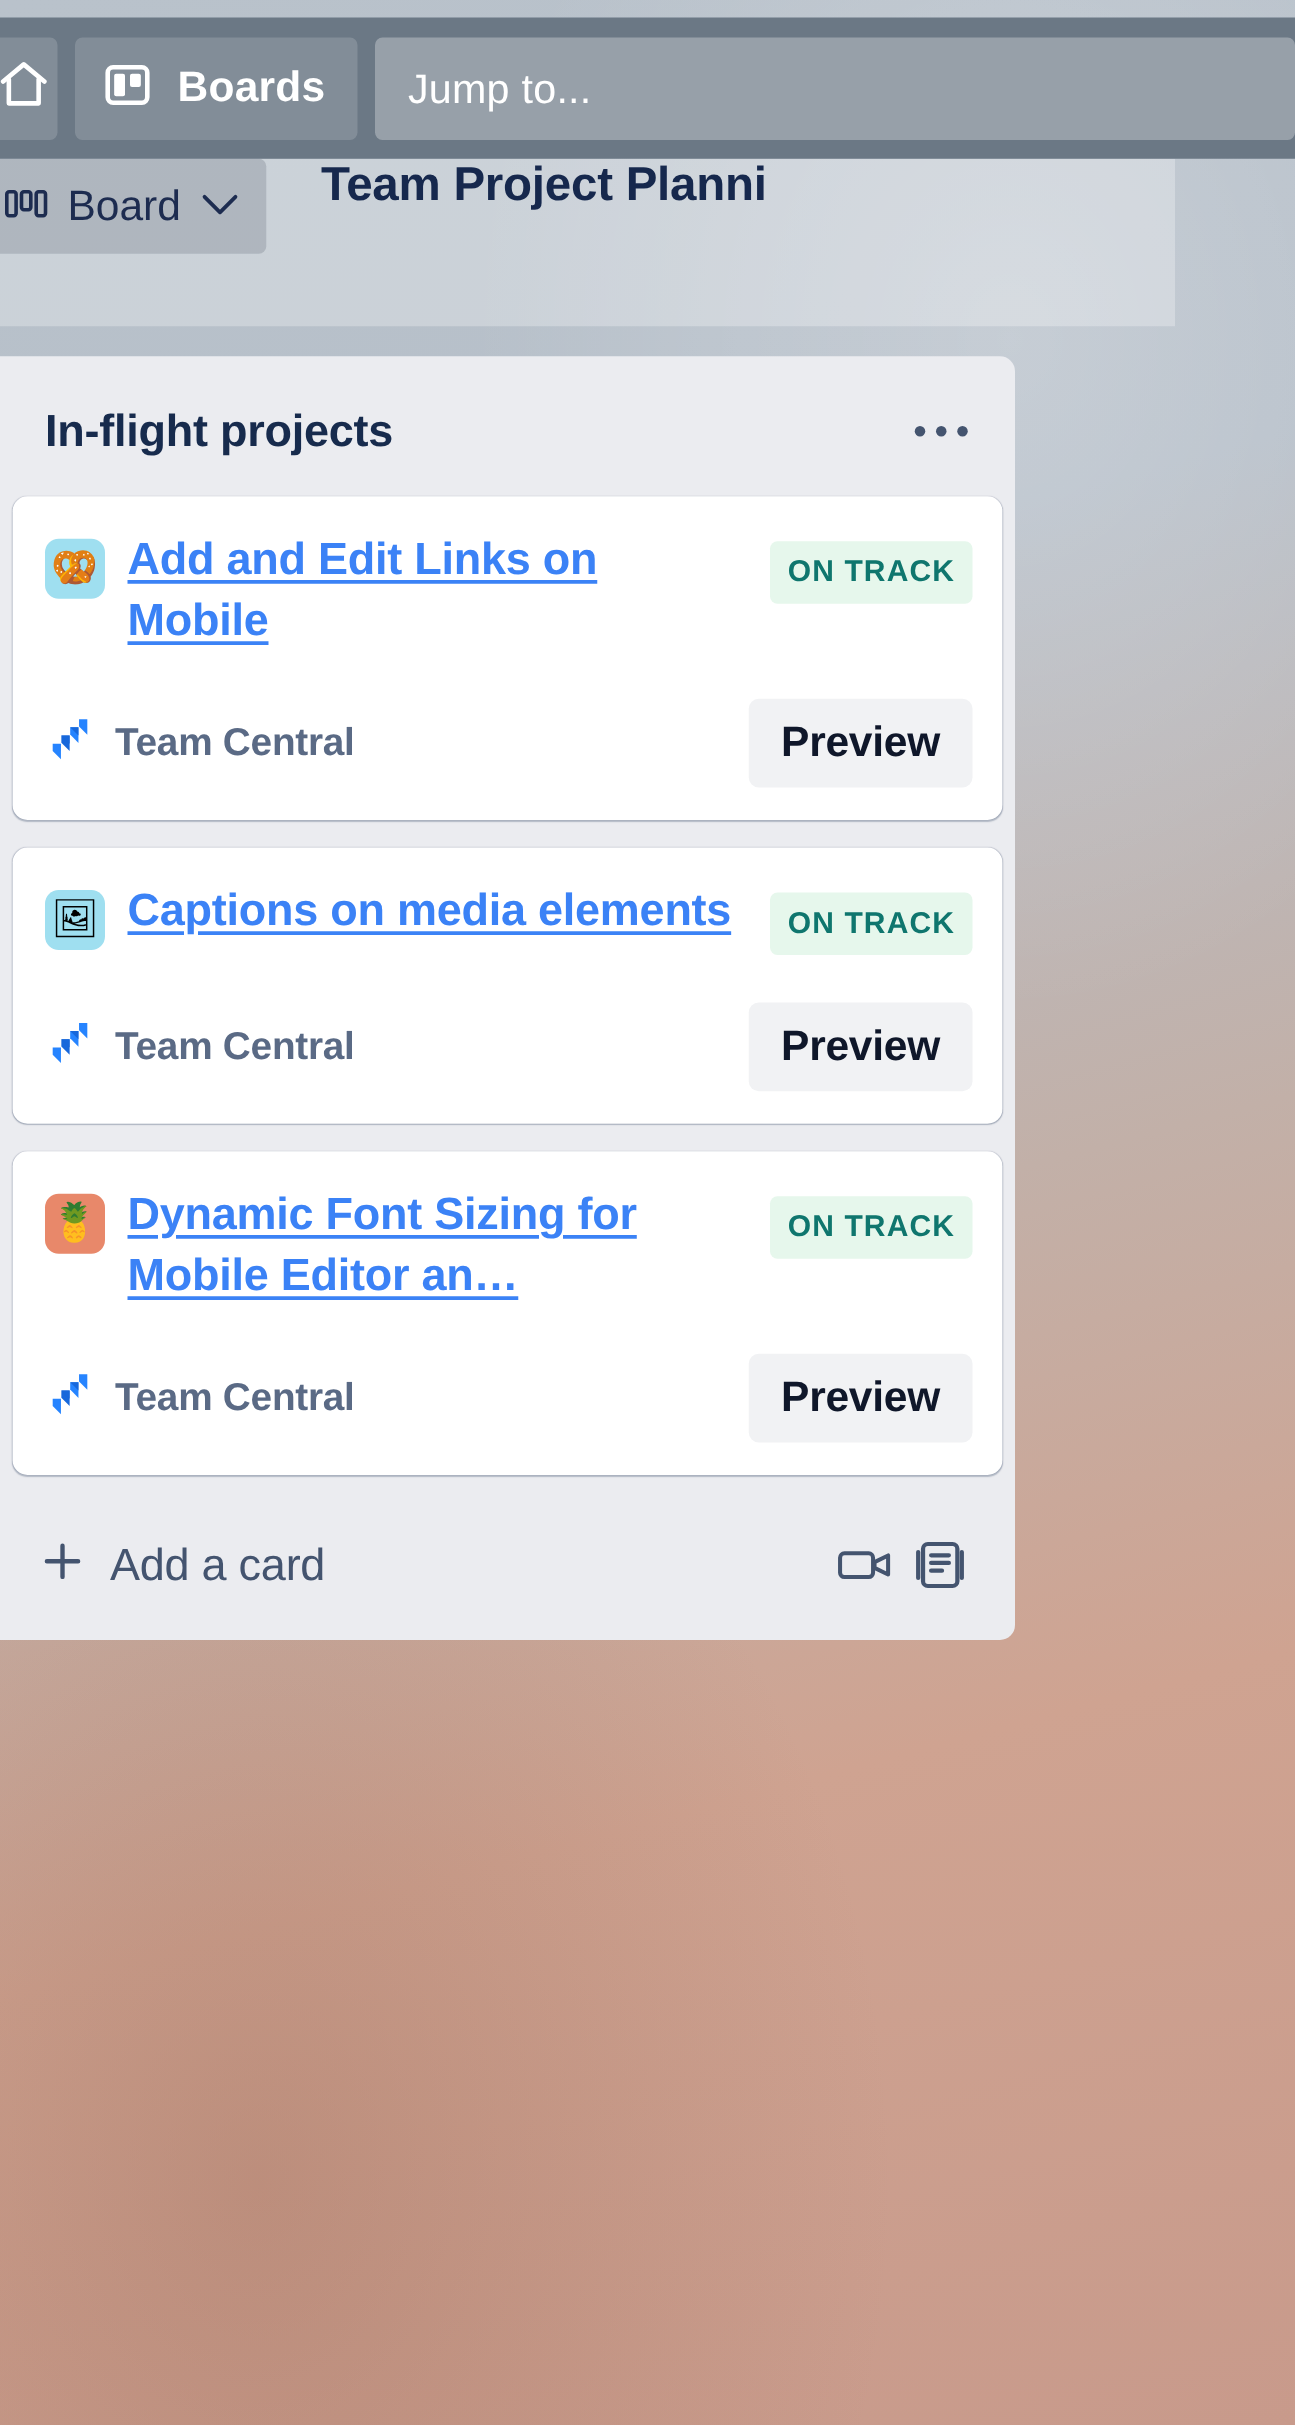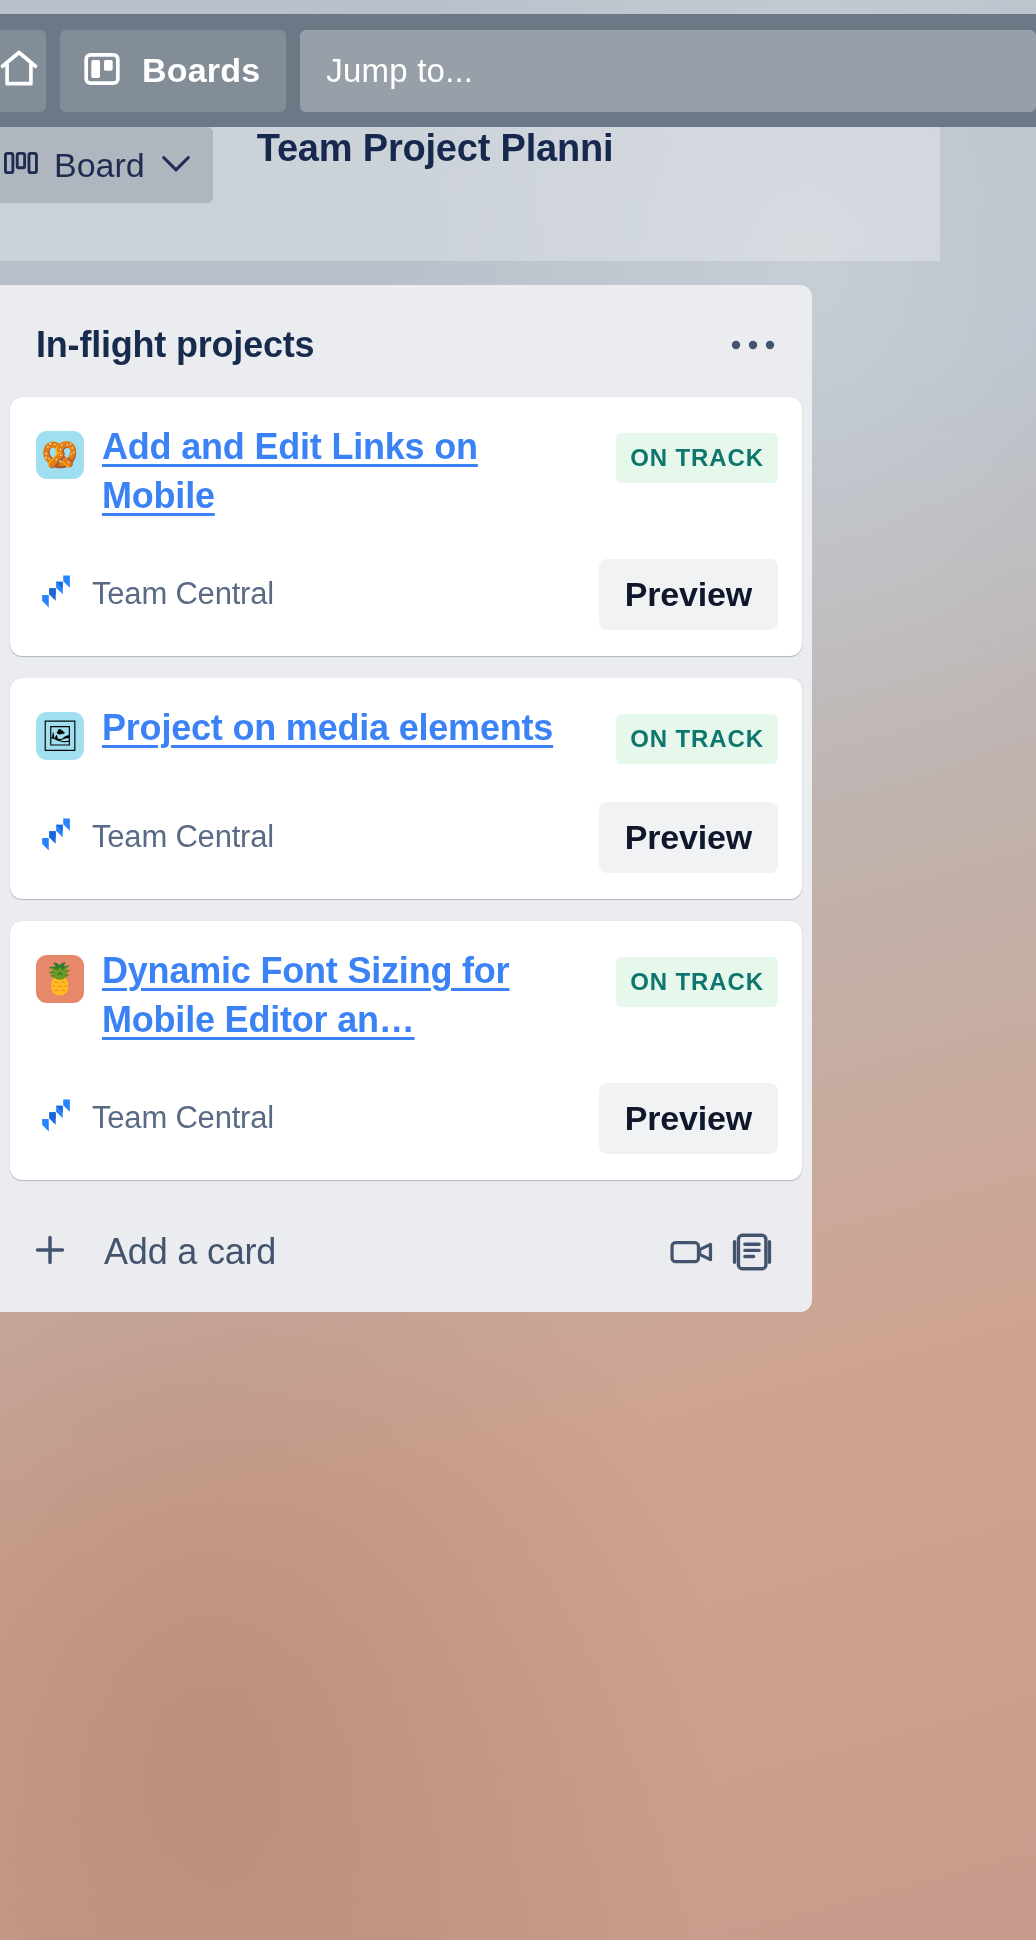--- a/index.html
+++ b/index.html
@@ -228,20 +228,21 @@
   .source {
     display: flex;
     align-items: center;
     gap: 16px;
     flex: 1;
   }
   .source-name {
     font-size: 31px;
     color: #5a6a85;
     letter-spacing: -.2px;
+    font-weight: bold;
   }
 
   .preview-button {
     background: #f1f2f4;
     border: none;
     border-radius: 8px;
     padding: 16px 26px;
     font-family: "Liberation Sans", sans-serif;
     font-size: 34px;
     font-weight: bold;
@@ -253,21 +254,21 @@
   
   #list-footer {
     display: flex;
     align-items: center;
     padding: 22px 30px 28px 30px;
   }
   #add-card-button {
     flex: 1;
     display: flex;
     align-items: center;
-    gap: 34px;
+    gap: 18px;
     cursor: pointer;
     color: #44546f;
   }
   #add-card-label {
     font-size: 36px;
     color: #44546f;
     letter-spacing: -.2px;
   }
   .footer-icon-button {
     width: 60px; height: 56px;
@@ -366,21 +367,21 @@
     <path d="M12.8 10.6H8.5l4.3 4.3z" fill="#1868db"></path>
   </svg></span>
         <span class="source-name">Team Central</span>
       </div>
       <button class="preview-button">Preview</button>
     </div>
       </div>
       <div class="card">
     <div class="card-top">
       <span class="emoji-chip" style="background:#9fdff0">🖼</span>
-      <div class="card-title">Project on media elements</div>
+      <div class="card-title">Captions on media elements</div>
       <div class="status-badge">ON TRACK</div>
     </div>
     <div class="card-bottom">
       <div class="source">
         <span>
   <svg width="40" height="40" viewBox="0 0 26 26">
     <path d="M22 2.2v8.1l-4.3-4.3V2.2z" fill="#2684ff"></path>
     <path d="M17.4 6.4v8.1L13.1 10.2V6.4z" fill="#2684ff"></path>
     <path d="M12.8 10.6v8.1l-4.3-4.3v-3.8z" fill="#1868db"></path>
     <path d="M8.3 14.9v8.1L4 18.7v-3.8z" fill="#2684ff"></path>

